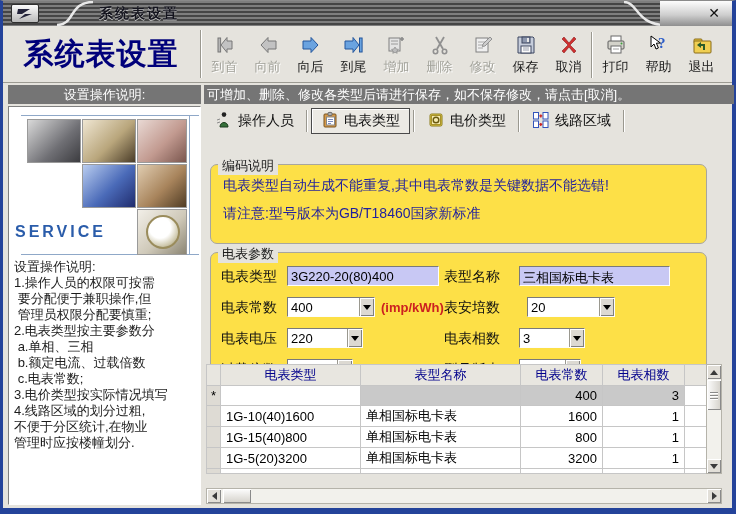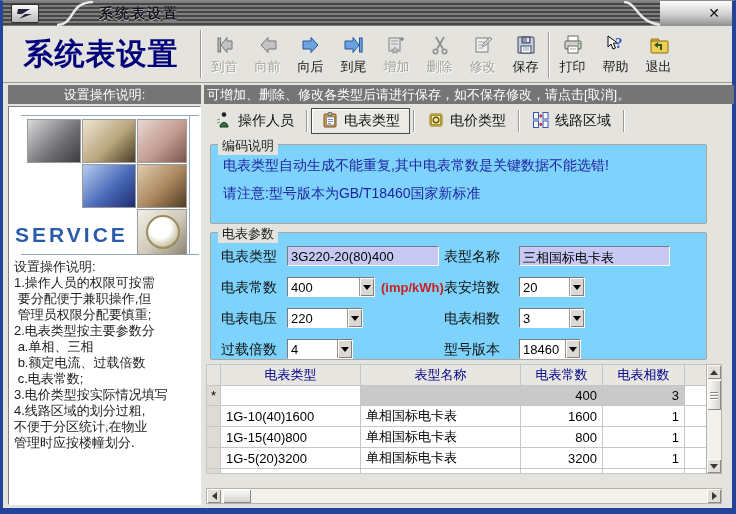--- a/index.html
+++ b/index.html
@@ -46,35 +46,35 @@
   .cl-line-h2 { position:absolute; left:12px; top:143px; width:178px; height:1px; background:#8fa8c8; }
   .photo { position:absolute; border:1px solid #9a9a9a; }
   .ph1 { left:18px; top:8px;  width:54px; height:44px; background:linear-gradient(135deg,#d9d9d9,#6f6f74 60%,#3c3c40); }
   .ph2 { left:73px; top:8px;  width:54px; height:44px; background:linear-gradient(135deg,#efe6d2,#b9a67c 55%,#4a3c28); }
   .ph3 { left:128px; top:8px; width:50px; height:44px; background:linear-gradient(135deg,#e9d9d4,#c29a90 55%,#7a564e); }
   .ph4 { left:73px; top:53px; width:54px; height:44px; background:linear-gradient(135deg,#b9cdf0,#4a6ab8 55%,#202c6e); }
   .ph5 { left:128px; top:53px; width:50px; height:44px; background:linear-gradient(135deg,#e0cdb1,#a8845c 55%,#503c24); }
   .ph6 { left:128px; top:98px; width:50px; height:46px; background:linear-gradient(135deg,#f2efe8,#cfc9b9 55%,#8c8674); }
   .watch { position:absolute; left:8px; top:5px; width:34px; height:34px; border-radius:50%;
     background:radial-gradient(circle at 40% 35%,#ffffff 0 40%,#cfc9ae 70%,#8a7d50); border:2px solid #9a8c5c; }
-  .service { position:absolute; left:6px; top:112px; font-size:21px; font-weight:bold; color:#2a5caa;
+  .service { position:absolute; left:6px; top:112px; font-size:16px; font-weight:bold; color:#2a5caa;
     letter-spacing:3px; }
   .instructions { position:absolute; left:5px; top:152px; width:186px; font-size:13px; line-height:16px;
     color:#1c1c1c; white-space:pre-wrap; }
 
   
   .notice { position:absolute; left:201px; top:84px; width:530px; height:19px; background:#757575;
     color:#fff; font-size:13px; display:flex; align-items:center; padding-left:3px; white-space:nowrap; overflow:hidden; }
   .tabbar { position:absolute; left:203px; top:106px; width:528px; height:28px; display:flex; align-items:center; }
   .tab { height:26px; display:flex; align-items:center; justify-content:center; gap:5px; padding:0 9px;
     font-size:14px; color:#111; white-space:nowrap; }
   .tab.selected { border:1px solid #4a4a4a; box-shadow:inset 1px 1px 0 #ffffff; background:#eceae4; }
   .tabsep { width:2px; height:22px; border-left:1px solid #9a988f; border-right:1px solid #ffffff; margin:0 3px; }
 
-  .groupbox { position:absolute; border:1px solid #a8a69e; border-radius:2px; background:#7dd3fc; }
+  .groupbox { position:absolute; border:1px solid #a8a69e; border-radius:7px; background:#fde047;margin-top:20px; }
   .gb-note   { left:207px; top:143px; width:497px; height:80px; }
   .gb-params { left:207px; top:231px; width:497px; height:128px; }
   .legend { position:absolute; top:-8px; left:7px; background:#e5e3dd; padding:0 4px; font-size:13px; color:#1a1a1a; }
   .note-line { position:absolute; left:12px; font-size:14px; color:#1f1f9e; white-space:nowrap; }
   .nl1 { top:12px; } .nl2 { top:40px;text-align:center; }
 
   .flabel { position:absolute; font-size:14px; color:#111; white-space:nowrap; }
   .tbox { position:absolute; height:20px; background:#c8c8f4; border:1px solid; border-color:#7a7a7a #fdfdfd #fdfdfd #7a7a7a;
     font-size:13px; color:#000; padding:2px 3px 0 3px; white-space:nowrap; overflow:hidden; }
   .combo { position:absolute; height:20px; background:#fff; border:1px solid; border-color:#7a7a7a #fdfdfd #fdfdfd #7a7a7a;
@@ -224,20 +224,28 @@
               <rect x="8" y="4" width="8" height="6" fill="#8d97ad" stroke="#3c4660"></rect>
               <rect x="13" y="5" width="2" height="4" fill="#e8e8e8"></rect>
               <rect x="7" y="13" width="10" height="7" fill="#fbfbfb" stroke="#3c4660"></rect>
               <line x1="9" y1="15" x2="15" y2="15" stroke="#9aa0b0"></line>
               <line x1="9" y1="17" x2="15" y2="17" stroke="#9aa0b0"></line>
             </svg>
         </span>
         <span class="tlabel">保存</span>
       </div>
 
+      <div class="tbtn">
+        <span class="ticon">
+          <svg width="24" height="24" viewBox="0 0 24 24">
+              <path d="M5 6 l2-2 5 6 5-6 2 2 -6 6 6 6 -2 2 -5-6 -5 6 -2-2 6-6 z" fill="#d03030" stroke="#8c1c1c" stroke-width=".6"></path>
+            </svg>
+        </span>
+        <span class="tlabel">取消</span>
+      </div>
 
       <div class="hsep"></div>
 
       <div class="tbtn">
         <span class="ticon">
           <svg width="24" height="24" viewBox="0 0 24 24">
               <rect x="7" y="3" width="10" height="6" fill="#fff" stroke="#6a6a6a"></rect>
               <rect x="4" y="8" width="16" height="8" rx="1" fill="#d3d2ca" stroke="#5c5c5c"></rect>
               <rect x="7" y="13" width="10" height="7" fill="#fff" stroke="#6a6a6a"></rect>
               <line x1="9" y1="16" x2="15" y2="16" stroke="#a0a0a0"></line>
@@ -373,21 +381,21 @@
 
     <span class="flabel" style="left:10px; top:46px">电表常数</span>
     <div class="combo" style="left:76px; top:44px; width:88px">
       <span class="combo-val">400</span>
       <span class="combo-btn">
           <span class="arrow-down"></span>
         </span>
     </div>
     <span class="unit-red" style="left:170px; top:47px">(imp/kWh)</span>
     <span class="flabel" style="left:233px; top:46px">表安培数</span>
-    <div class="combo" style="left:308px; top:44px; width:66px">
+    <div class="combo" style="left:316px; top:44px; width:88px">
       <span class="combo-val">20</span>
       <span class="combo-btn">
           <span class="arrow-down"></span>
         </span>
     </div>
 
     <span class="flabel" style="left:10px; top:77px">电表电压</span>
     <div class="combo" style="left:76px; top:75px; width:76px">
       <span class="combo-val">220</span>
       <span class="combo-btn">

